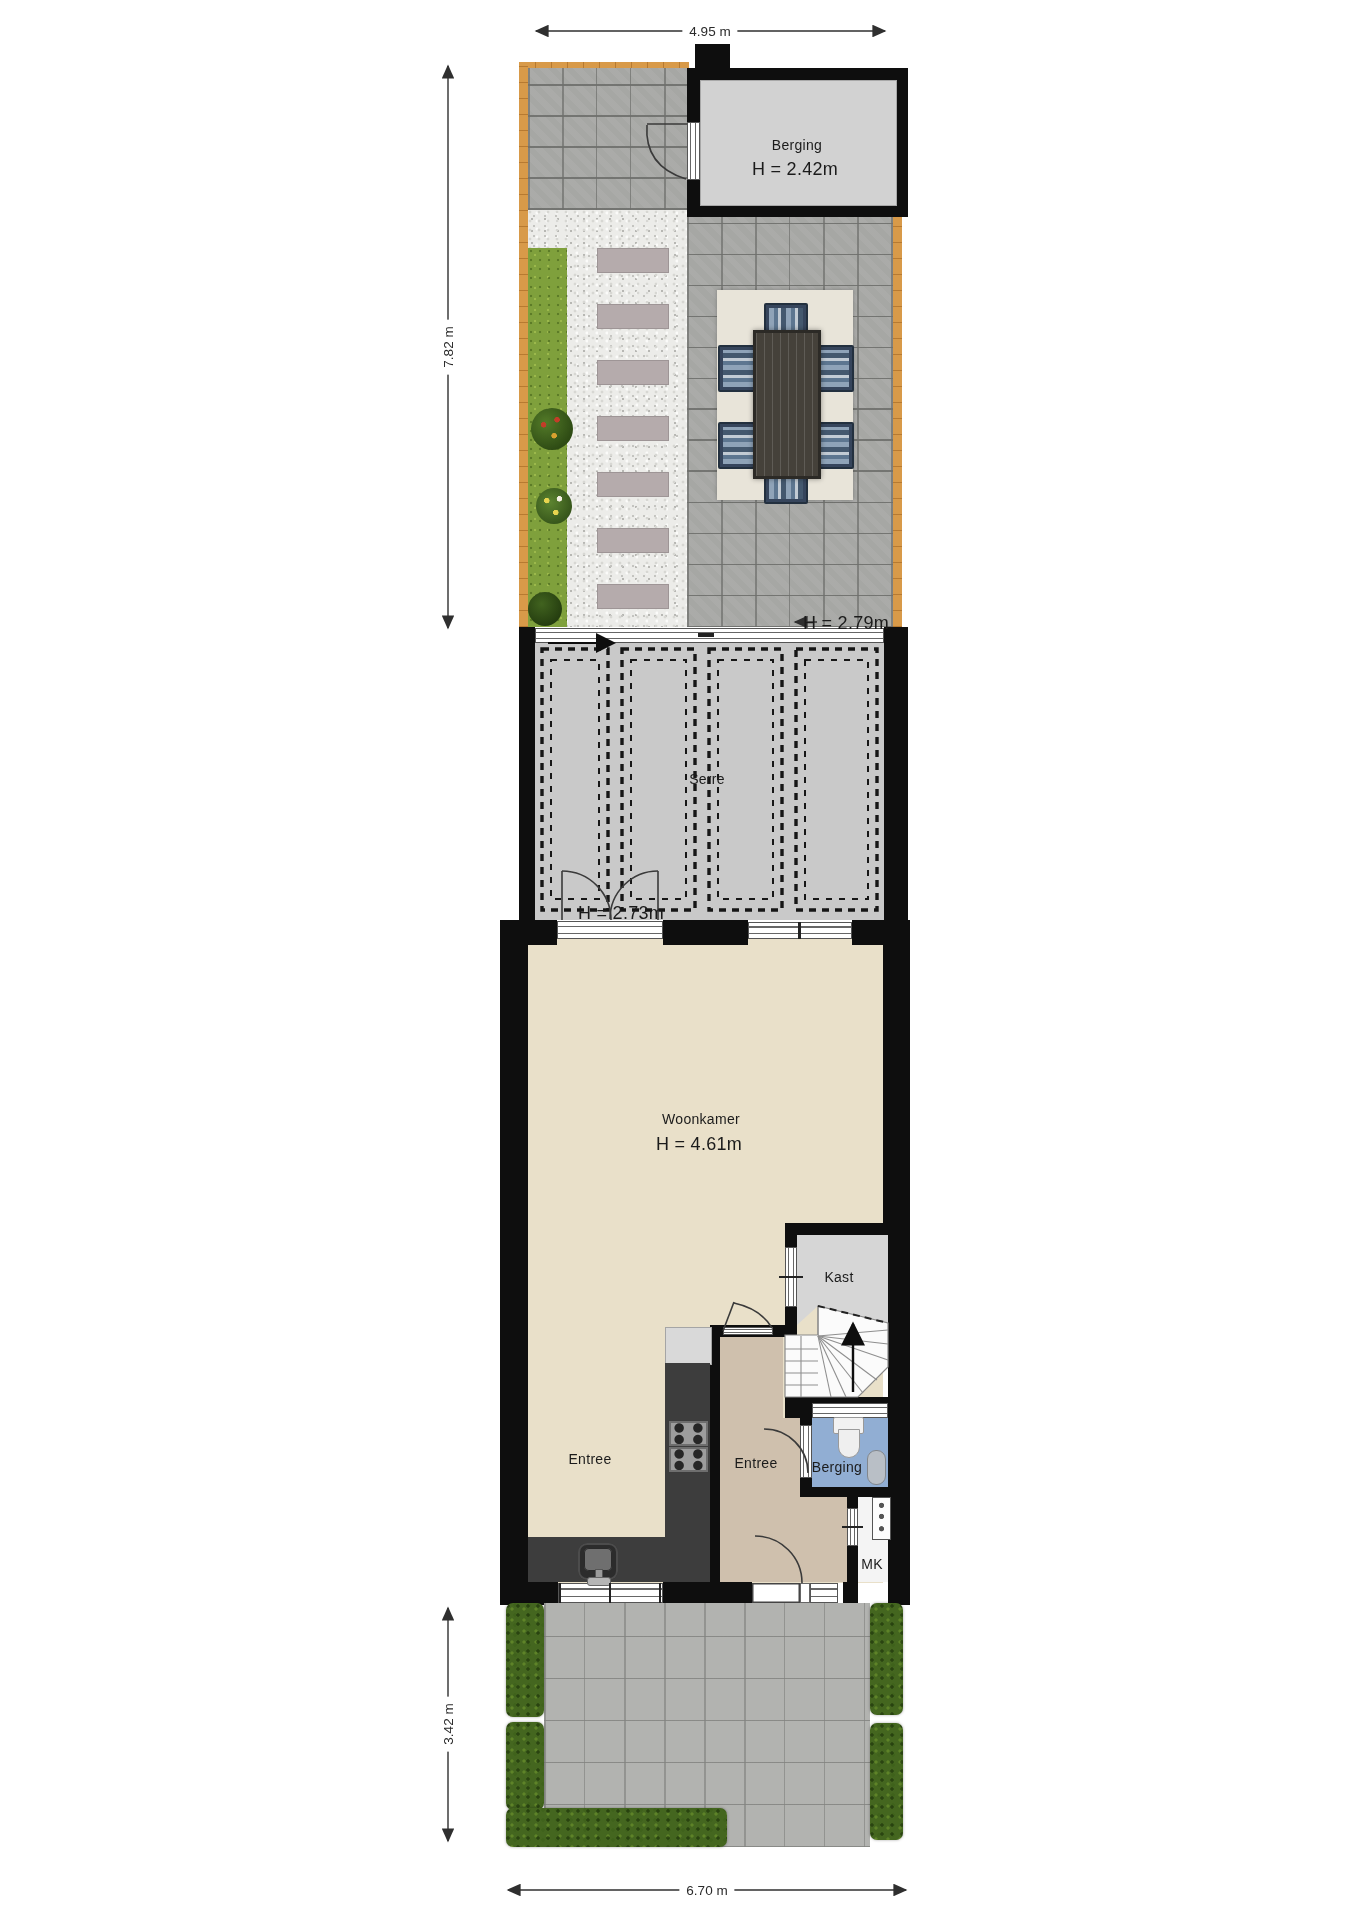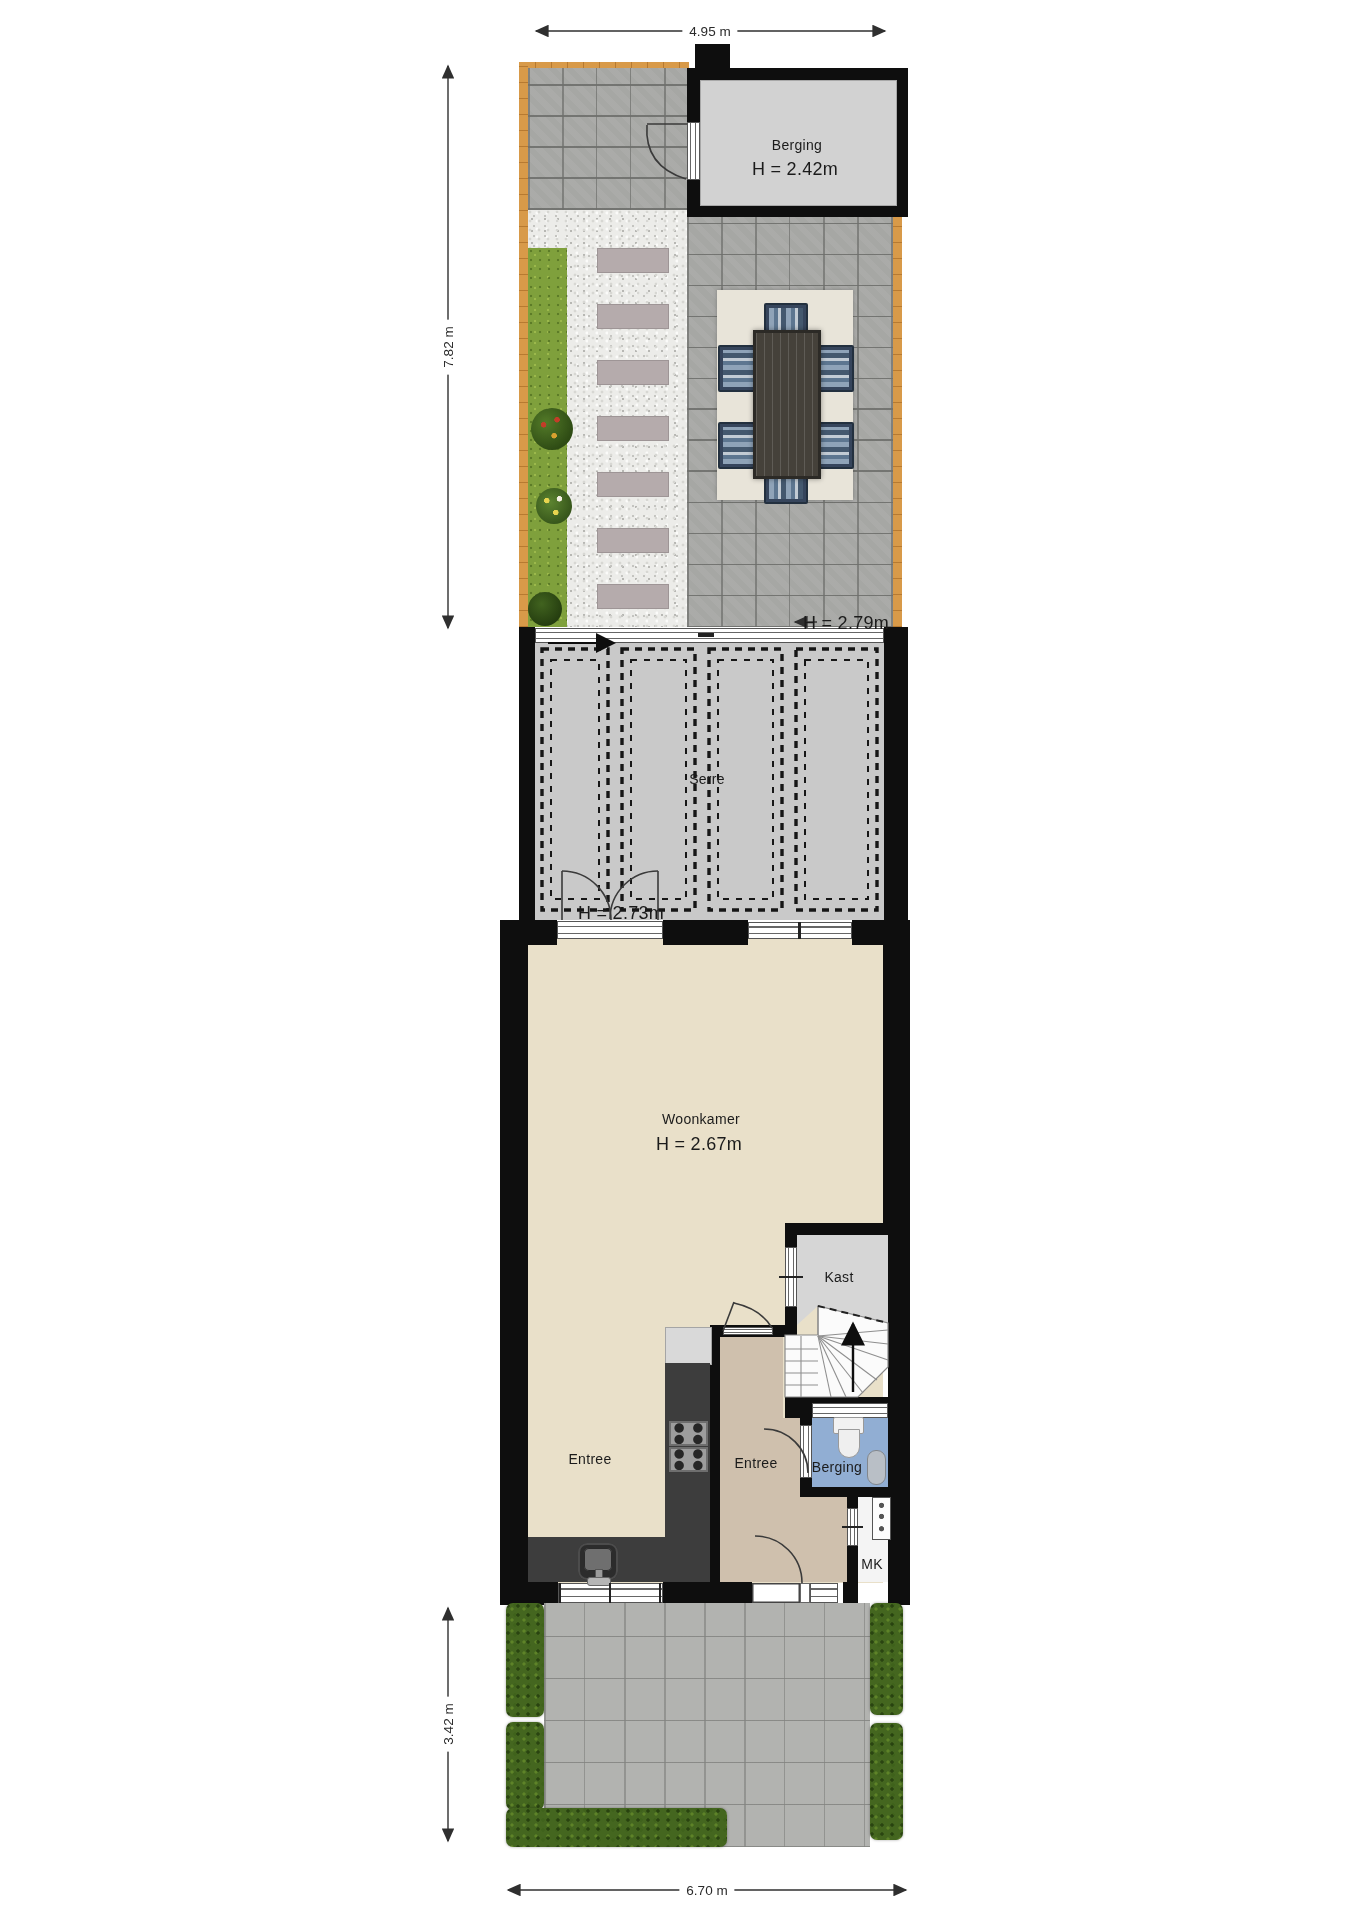--- a/index.html
+++ b/index.html
@@ -294,20 +294,20 @@
   <span class="dim" style="left:707px;top:1890px;">6.70 m</span>
 
   <span class="lbl" style="left:797px;top:145px;">Berging</span>
   <span class="lbl sub" style="left:795px;top:169px;">H = 2.42m</span>
 
   <span class="lbl sub" style="left:846px;top:623px;background:rgba(255,255,255,.0);">H = 2.79m</span>
   <span class="lbl" style="left:707px;top:779px;">Serre</span>
   <span class="lbl sub" style="left:604px;top:913px;margin-left:17px;">H = 2.73m</span>
 
   <span class="lbl" style="left:701px;top:1119px;text-align:center;">Woonkamer</span>
-  <span class="lbl sub" style="left:699px;top:1144px;">H = 2.67m</span>
+  <span class="lbl sub" style="left:699px;top:1144px;">H = 4.61m</span>
 
   <span class="lbl" style="left:839px;top:1277px;">Kast</span>
   <span class="lbl" style="left:590px;top:1459px;">Entree</span>
   <span class="lbl" style="left:756px;top:1463px;">Entree</span>
   <span class="lbl" style="left:837px;top:1467px;">Berging</span>
   <span class="lbl" style="left:872px;top:1564px;">MK</span>
 </div>
 
 </body></html>

